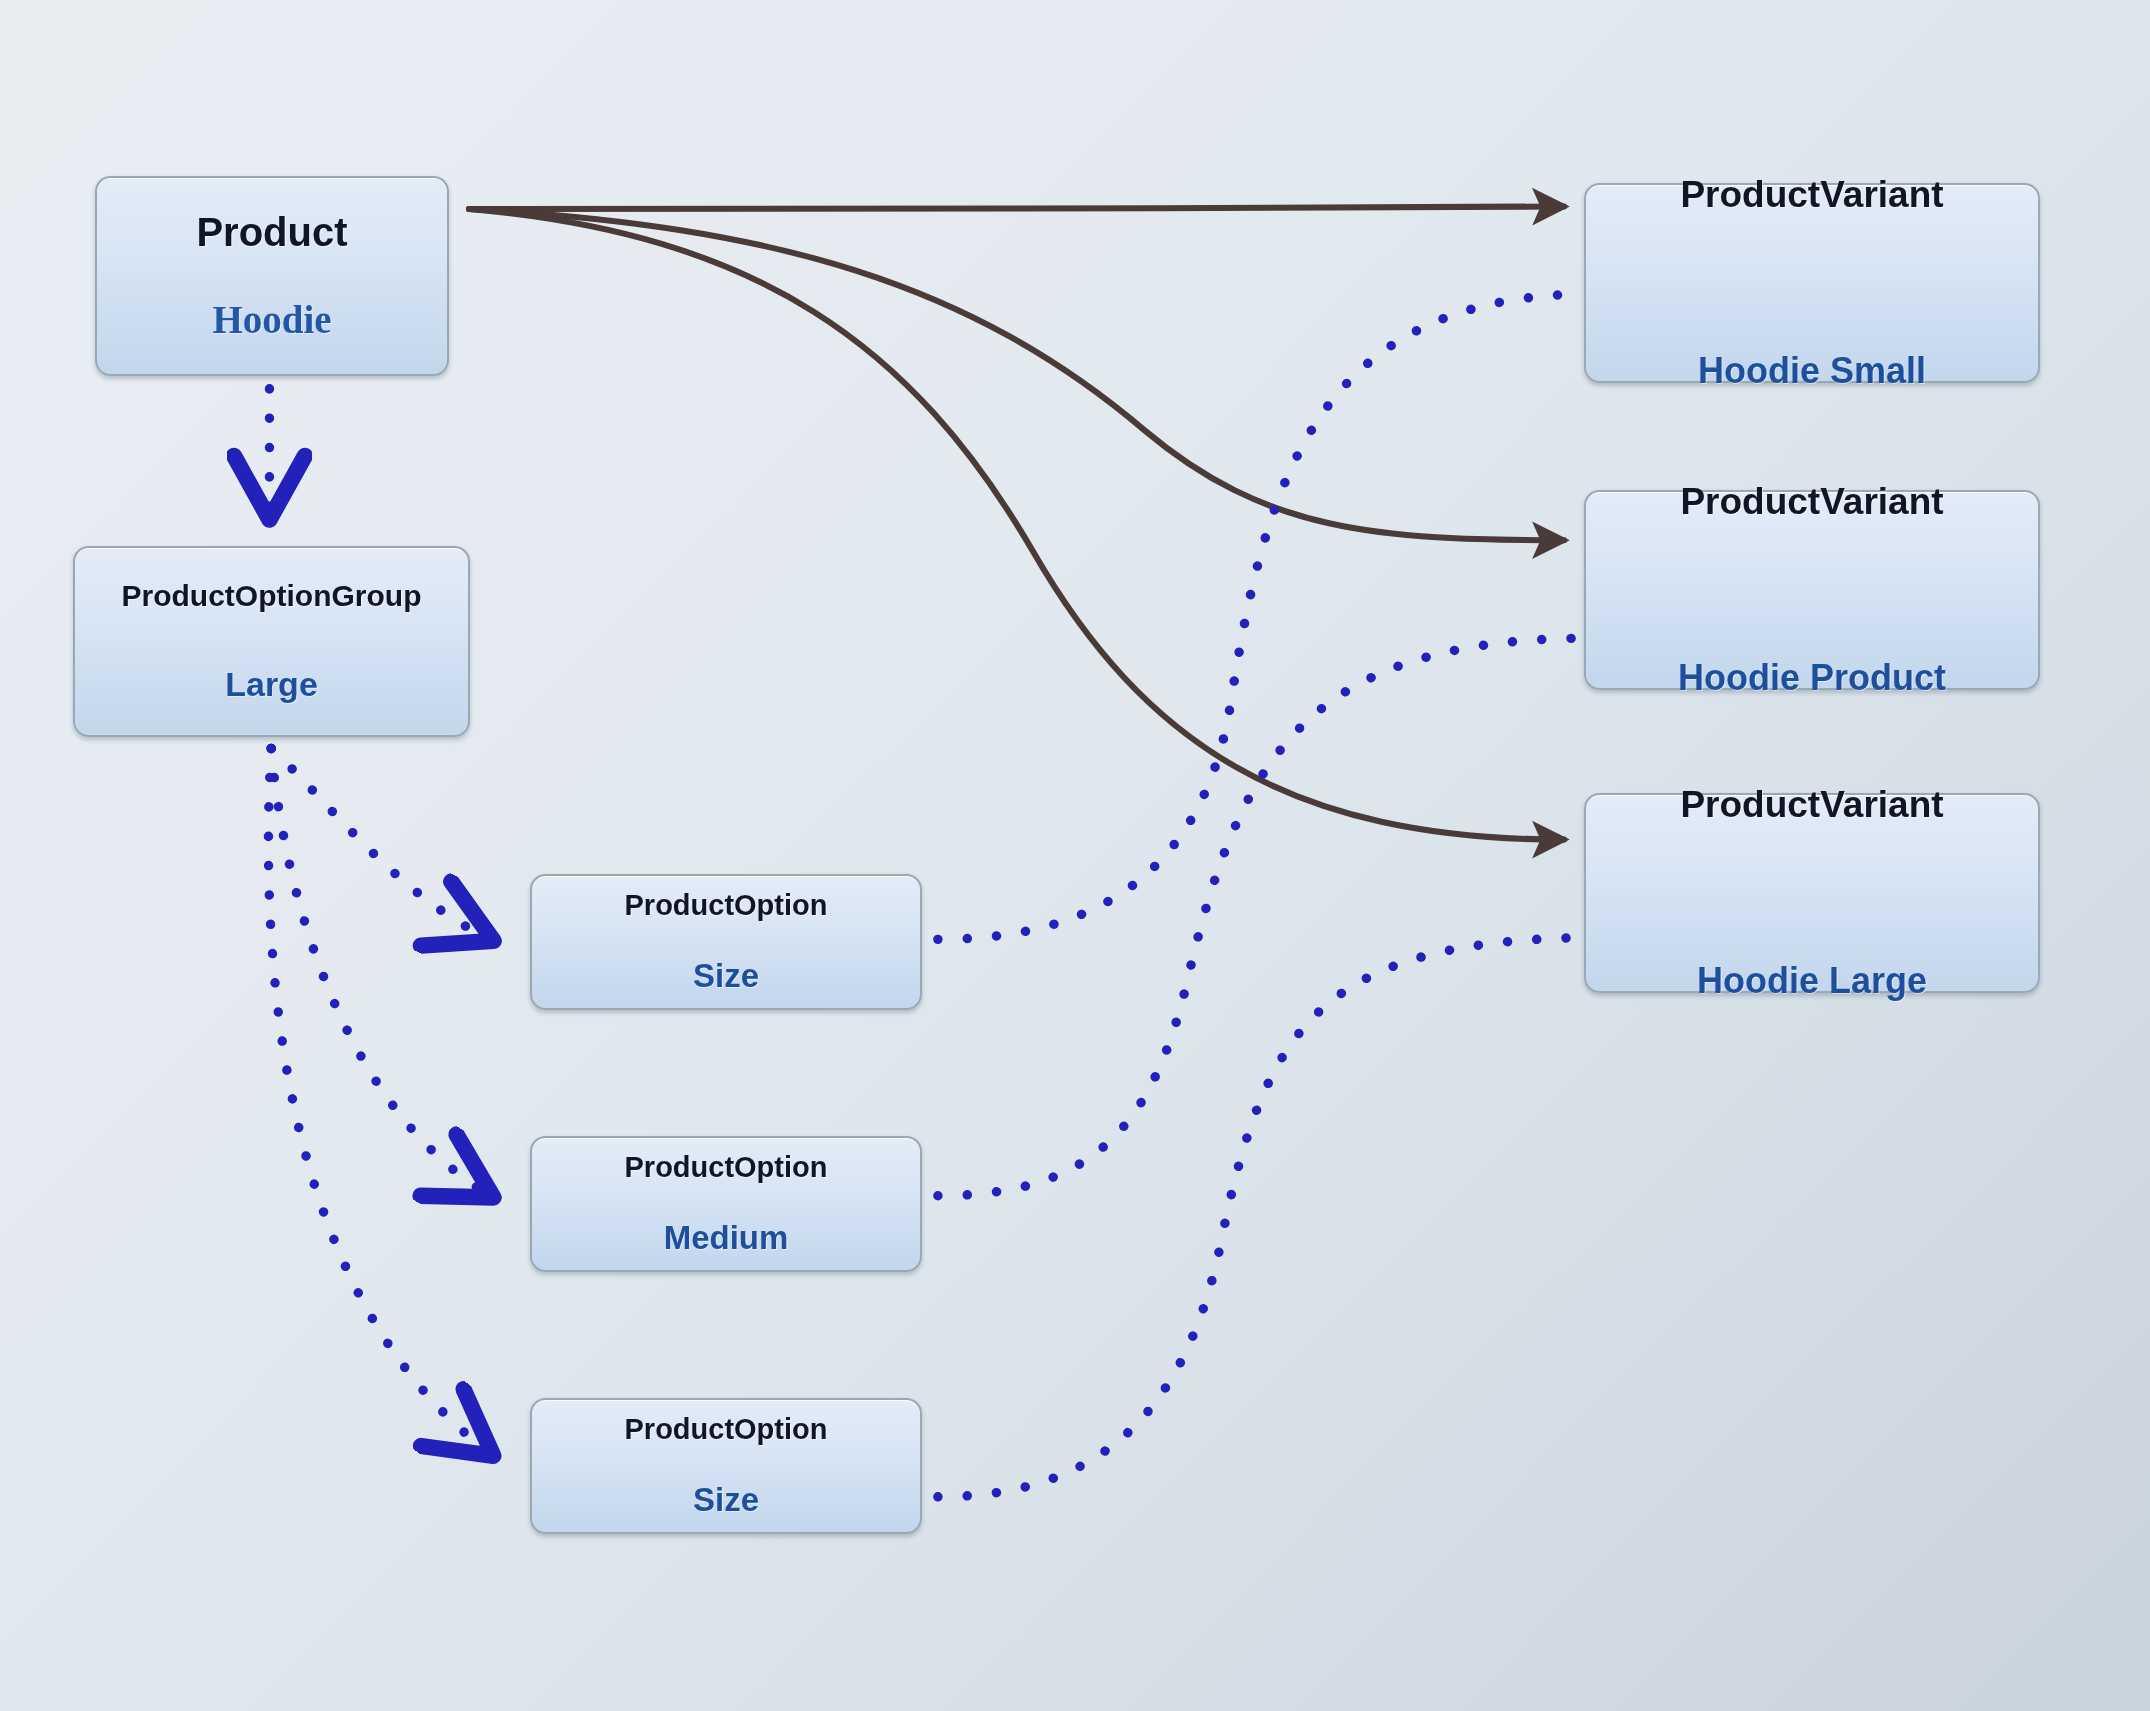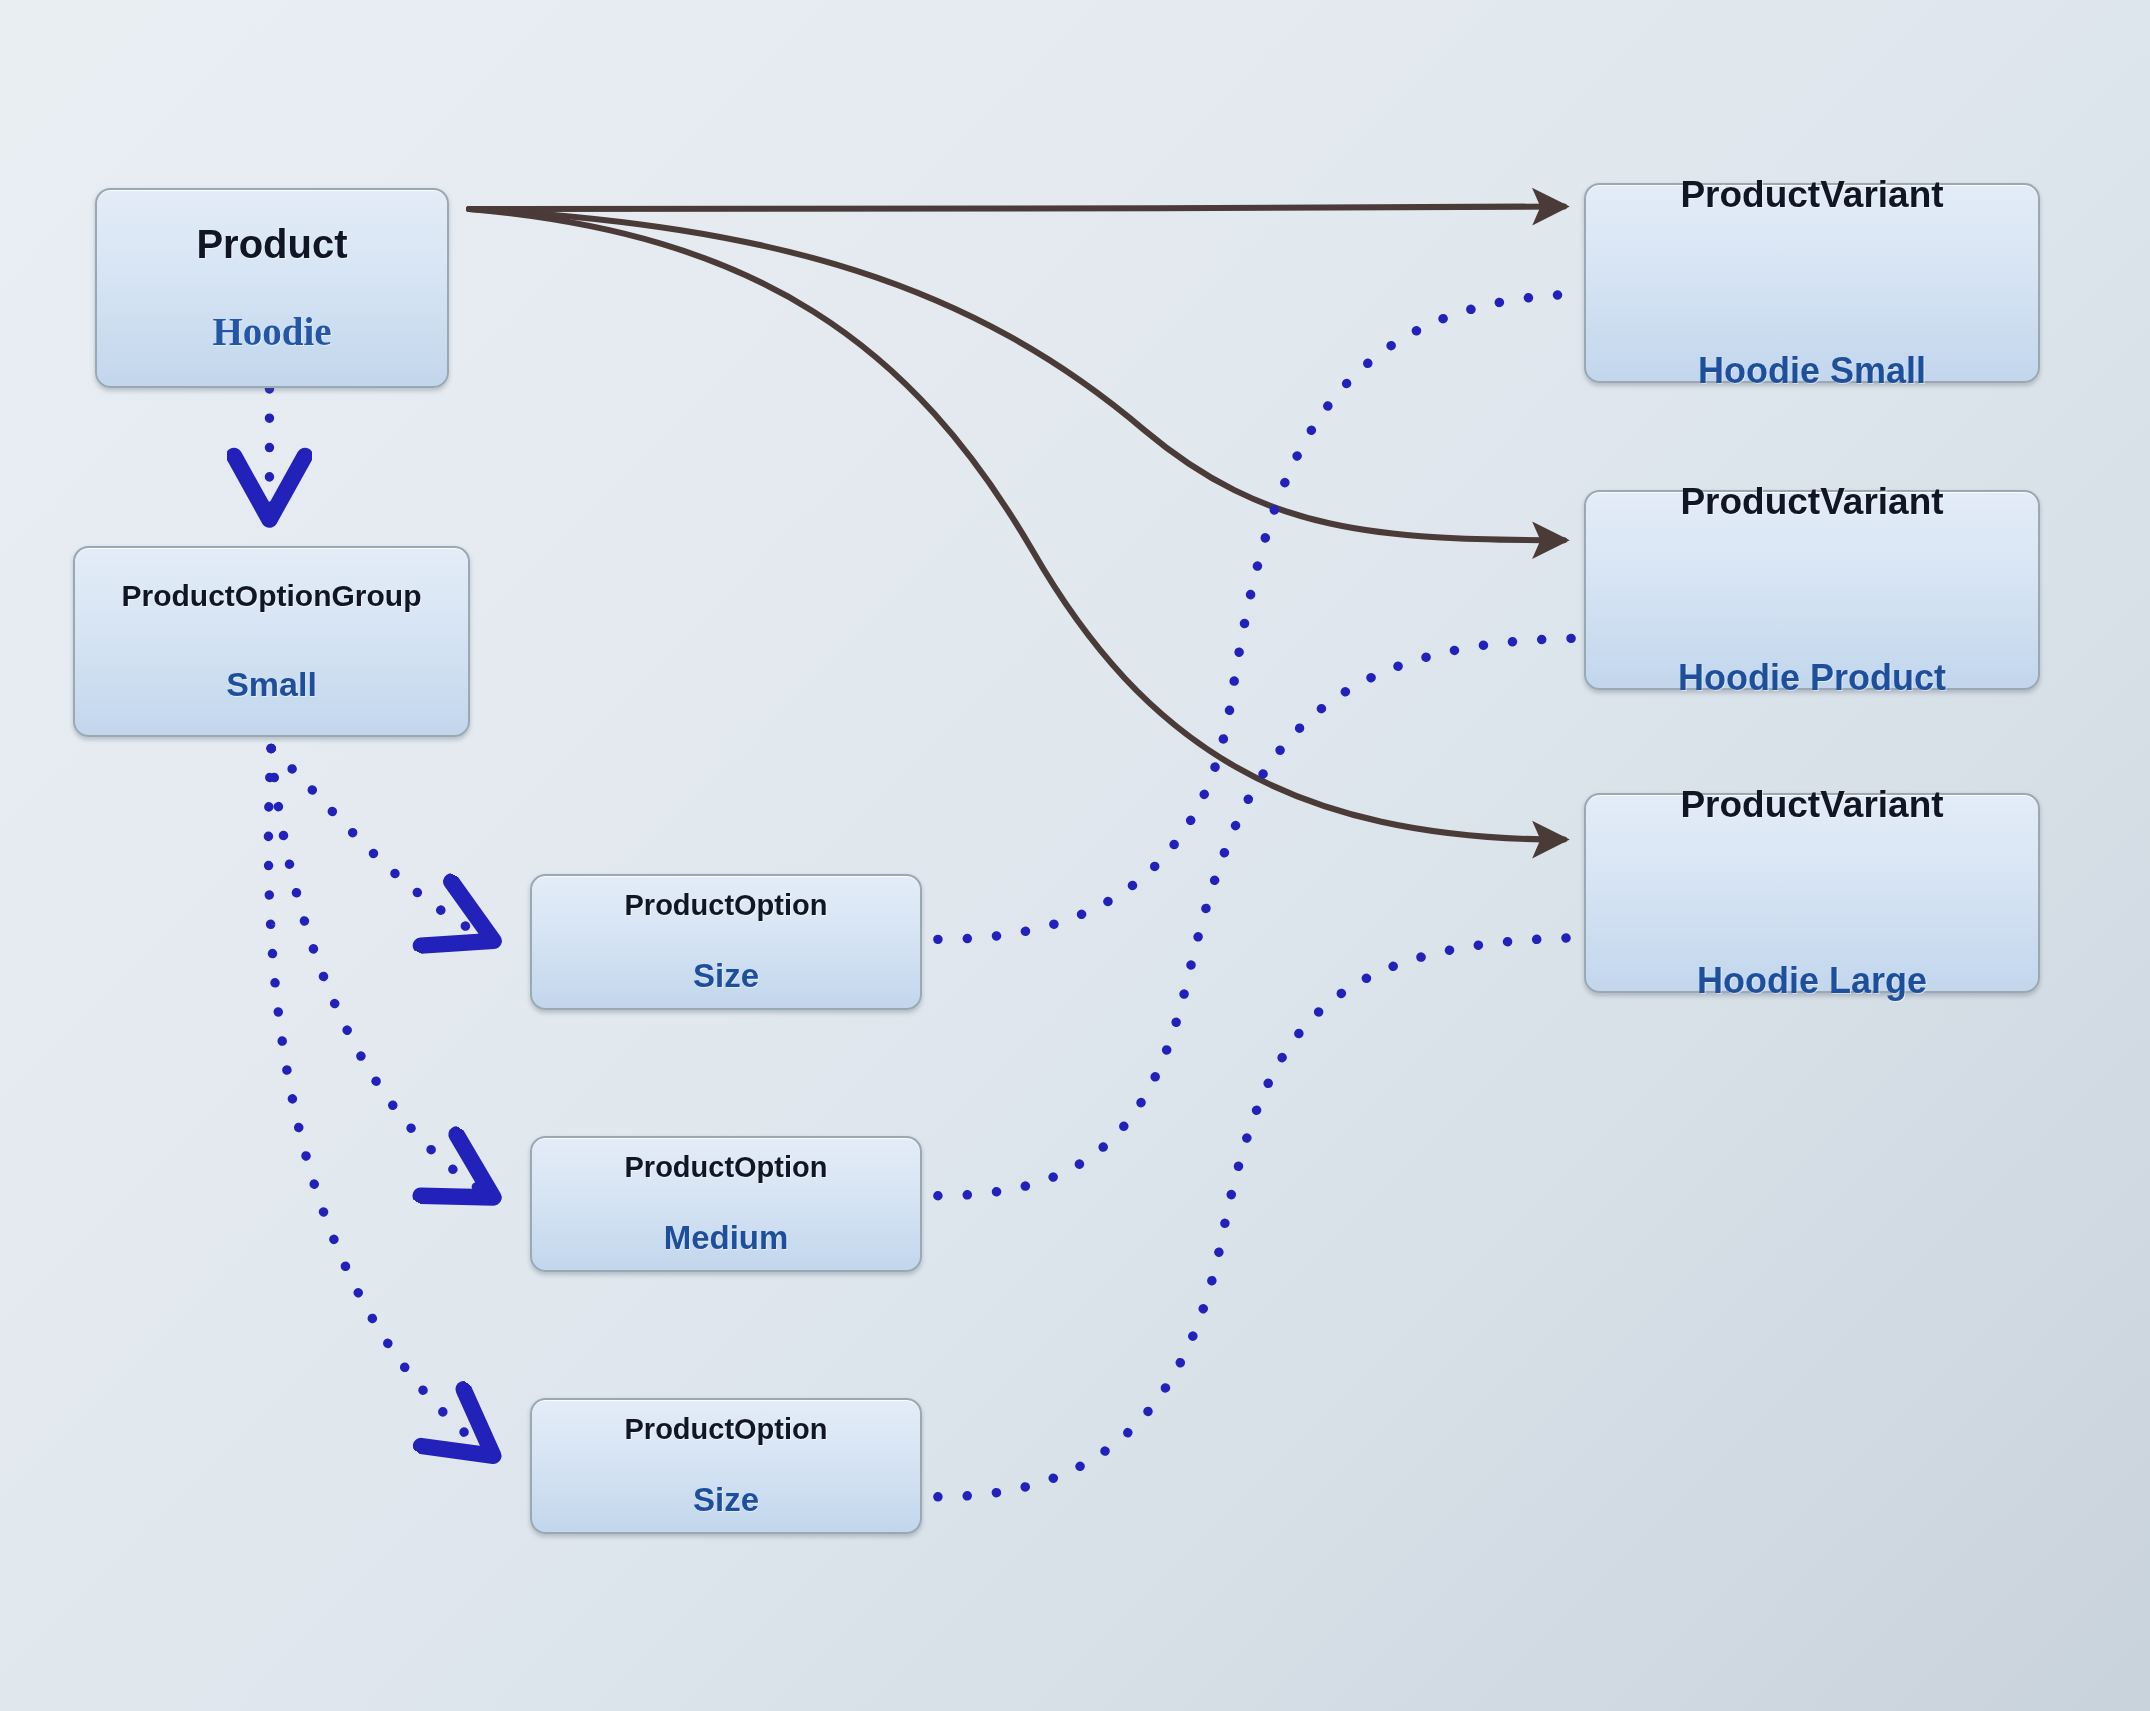--- a/index.html
+++ b/index.html
@@ -44,21 +44,21 @@
   }
   .node .value {
     color: #1d4f9c;
     font-weight: bold;
     text-shadow: 0.9px 0.9px 0 rgba(255,255,255,0.5);
     line-height: 1.1;
     text-align: center;
   }
 
   
-  #node-product { left: 95px; top: 188px; width: 354px; height: 200px; }
+  #node-product { left: 95px; top: 176px; width: 354px; height: 200px; }
   #node-product .type  { font-size: 40px; margin-bottom: 45px; }
   #node-product .value { font-size: 39px; color:#2456a8;font-family:Liberation Serif, serif; }
 
   
   #node-option-group { left: 73px; top: 546px; width: 397px; height: 191px; gap: 14px; }
   #node-option-group .type  { font-size: 30px; margin-bottom: 40px; }
   #node-option-group .value { font-size: 34px; }
 
   
   .node-option { left: 530px; width: 392px; height: 136px; }
@@ -112,21 +112,21 @@
     <path d="M 1090 1740 C 1280 1740 1380 1640 1420 1440 C 1470 1190 1540 1098 1830 1090" fill="none" stroke="#2222bb" stroke-width="11" stroke-linecap="round" stroke-dasharray="0.1 34"></path>
   </svg>
 
   <div class="node" id="node-product">
     <div class="type">Product</div>
     <div class="value">Hoodie</div>
   </div>
 
   <div class="node" id="node-option-group">
     <div class="type">ProductOptionGroup</div>
-    <div class="value">Small</div>
+    <div class="value">Large</div>
   </div>
 
   <div class="node node-option" id="node-option-0">
     <div class="type">ProductOption</div>
     <div class="value">Size</div>
   </div>
   <div class="node node-option" id="node-option-1">
     <div class="type">ProductOption</div>
     <div class="value">Medium</div>
   </div>

